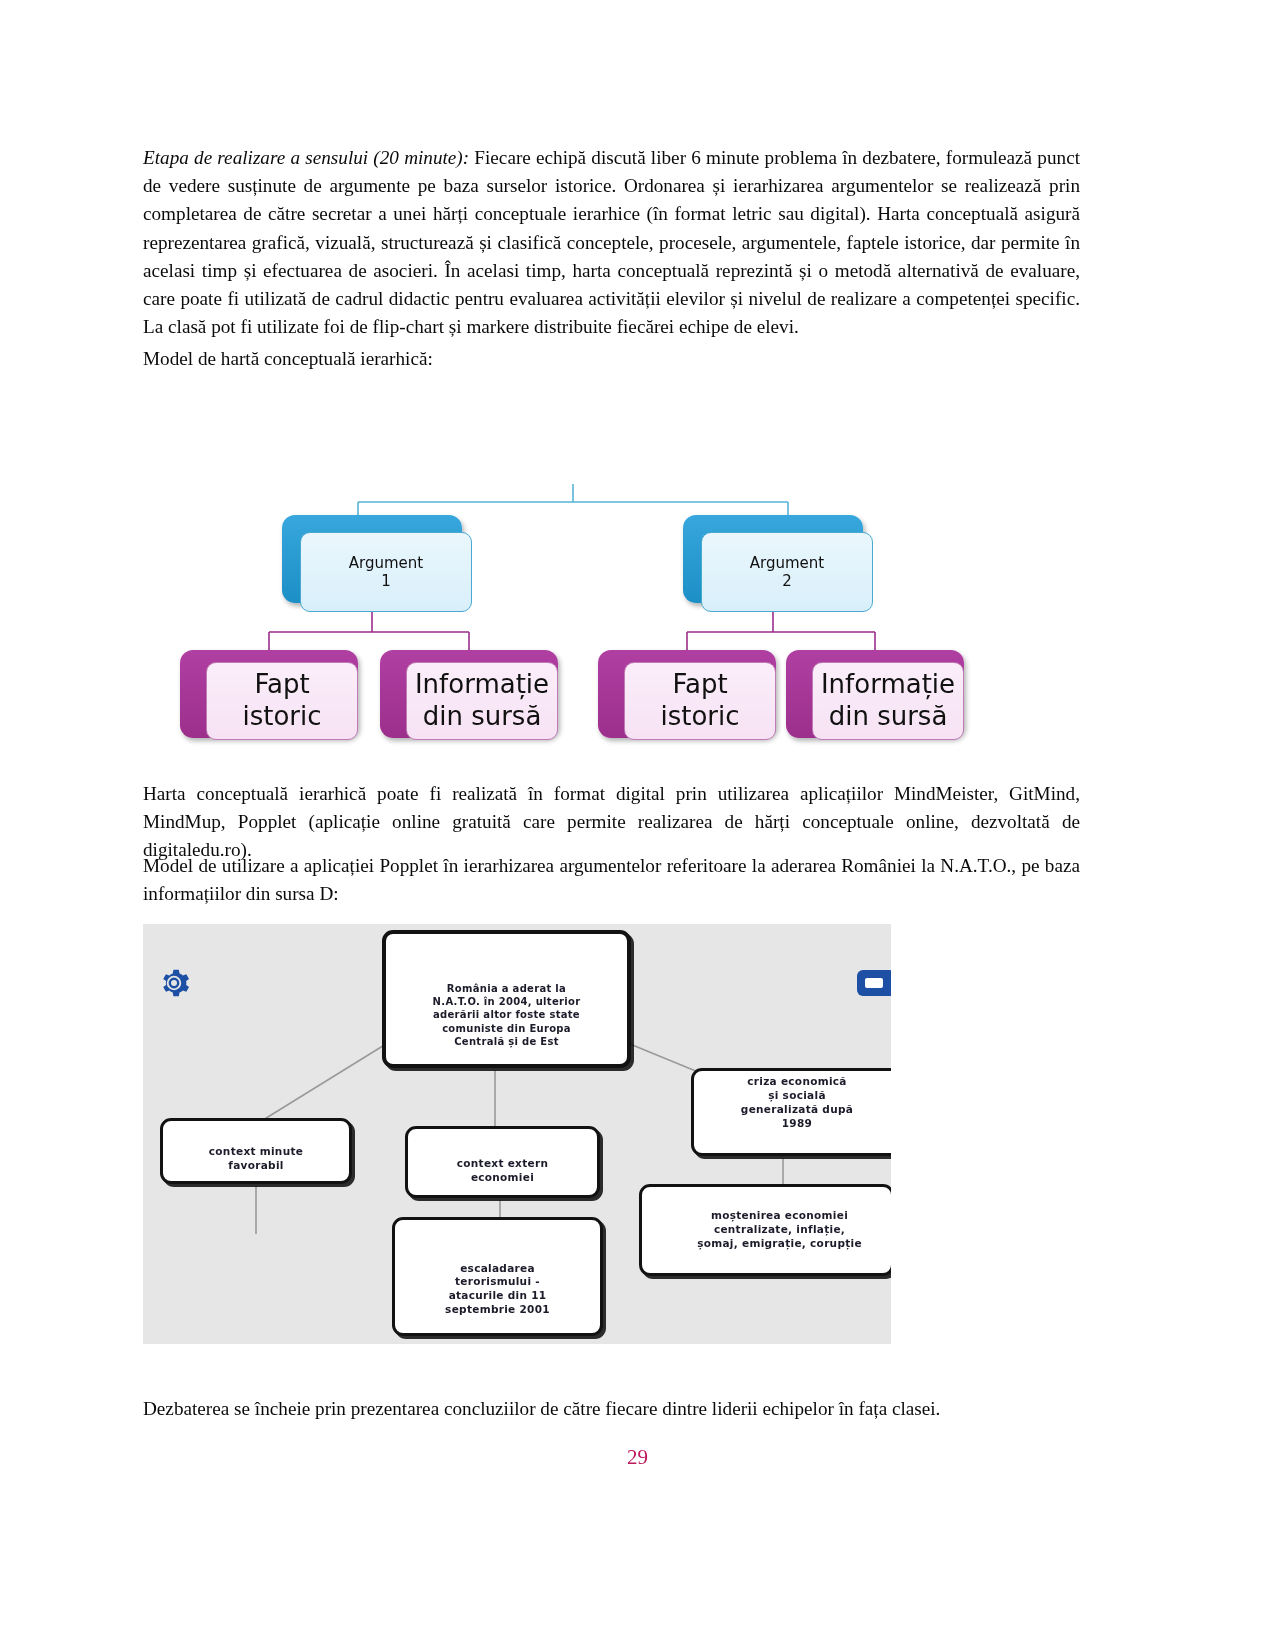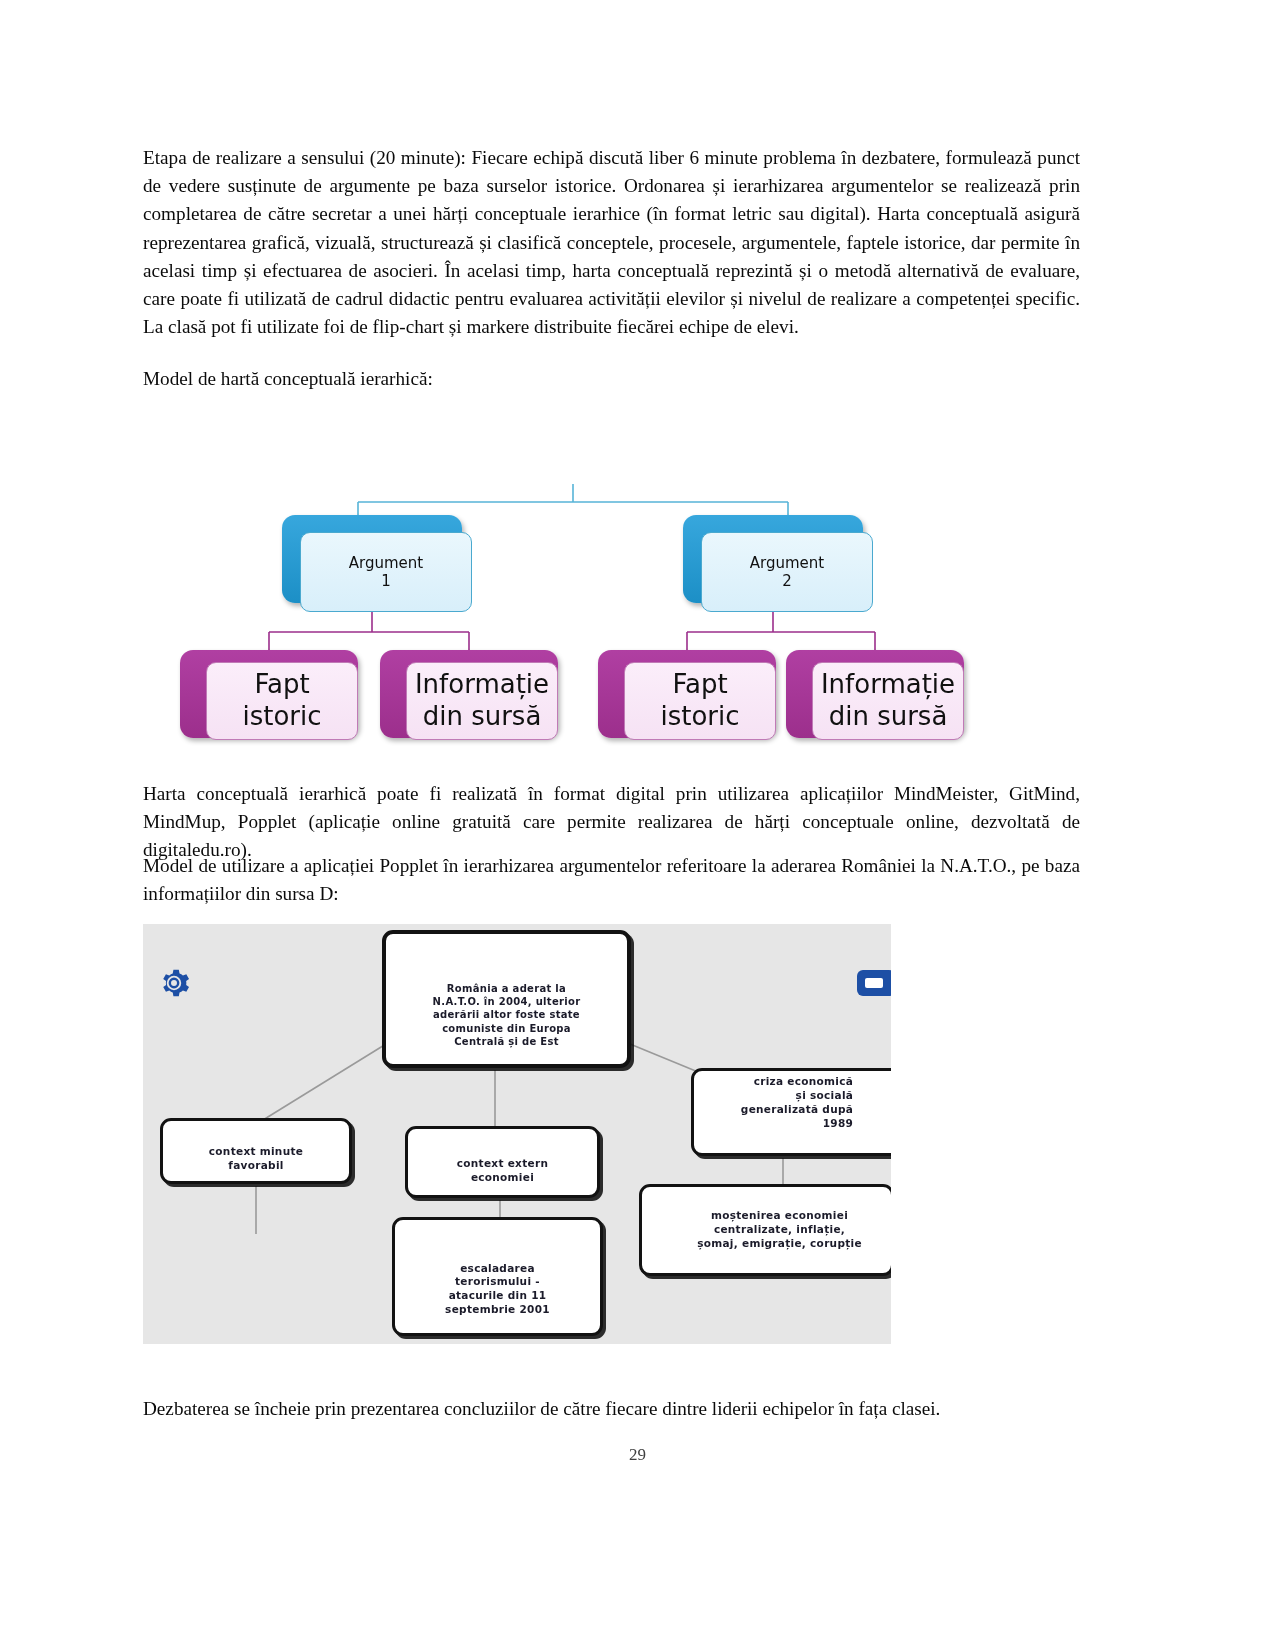--- a/index.html
+++ b/index.html
@@ -20,22 +20,22 @@
     position:absolute;
     left:143px;
     width:937px;
     font-size:19.2px;
     line-height:28.2px;
     text-align:justify;
     color:#0a0a0a;
   }
   .textblock.nojust{text-align:left;}
   .para1{top:144px;}
-  .lead{}
-  .para2{top:365px;}
+  .lead{font-style:italic;}
+  .para2{top:345px;}
   .para3{top:780px;}
   .para4{top:852px;}
   .para5{top:1395px;}
 
   
   .cmap{
     position:absolute;
     left:143px;top:372px;
     width:937px;height:400px;
   }
@@ -114,21 +114,21 @@
     font-size:10.5px;
     line-height:1.32;
     letter-spacing:.3px;
     color:#1b1b2a;
     white-space:pre-line;
     padding:4px 6px;
   }
   #p-main{left:239px;top:6px;width:249px;height:138px;border-width:4px;
           align-items:flex-end;padding-bottom:16px;font-size:10px;}
   #p-criza{left:548px;top:144px;width:212px;height:88px;
-           align-items:flex-start;text-align:right;}
+           align-items:flex-start;}
   #p-intern{left:17px;top:194px;width:192px;height:66px;
             align-items:flex-end;padding-bottom:8px;}
   #p-extern{left:262px;top:202px;width:195px;height:72px;
             align-items:flex-end;padding-bottom:10px;}
   #p-mostenire{left:496px;top:260px;width:255px;height:92px;padding-left:32px;}
   #p-reinstaurare{left:25px;top:308px;width:188px;height:80px;}
   #p-escaladare{left:249px;top:293px;width:211px;height:119px;
                 align-items:flex-end;padding-bottom:16px;}
   .gear-icon{
     position:absolute;left:14px;top:42px;width:34px;height:34px;
@@ -142,22 +142,22 @@
     content:"";position:absolute;left:8px;top:8px;
     width:18px;height:10px;border-radius:2px;background:#ffffff;
   }
 
   
   .pagenum{
     position:absolute;
     left:0;top:1445px;width:1275px;
     text-align:center;
     font-family:"Liberation Serif", serif;
-    font-size:17px;
-    color:#404040;
+    font-size:21px;
+    color:#be185d;
   }
 </style>
 </head>
 <body>
 
 <div class="page">
 
   <div class="textblock para1">
     <span class="lead">Etapa de realizare a sensului (20 minute):</span><span> Fiecare echipă discută liber 6 minute problema în dezbatere, formulează punct de vedere susținute de argumente pe baza surselor istorice. Ordonarea și ierarhizarea argumentelor se realizează prin completarea de către secretar a unei hărți conceptuale ierarhice (în format letric sau digital). Harta conceptuală asigură reprezentarea grafică, vizuală, structurează și clasifică conceptele, procesele, argumentele, faptele istorice, dar permite în acelasi timp și efectuarea de asocieri. În acelasi timp, harta conceptuală reprezintă și o metodă alternativă de evaluare, care poate fi utilizată de cadrul didactic pentru evaluarea activității elevilor și nivelul de realizare a competenței specific. La clasă pot fi utilizate foi de flip-chart și markere distribuite fiecărei echipe de elevi.</span>
   </div>

